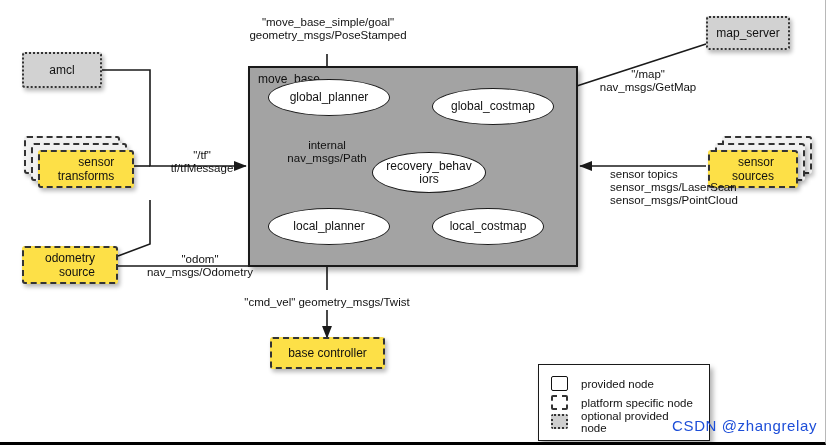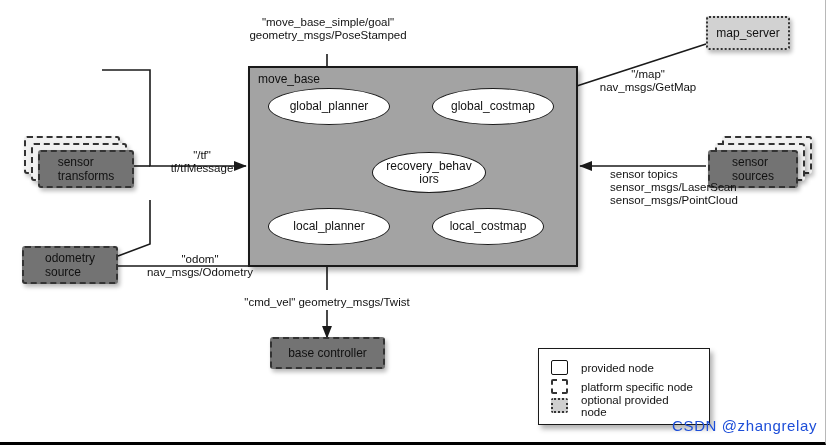--- a/index.html
+++ b/index.html
@@ -17,35 +17,35 @@
     border-bottom:3px solid #000000;
   }
   svg#wires{
     position:absolute;left:0;top:0;width:826px;height:445px;
     pointer-events:none;
   }
   .node{
     position:absolute;
     box-sizing:border-box;
     display:flex;align-items:center;justify-content:center;
-    text-align:left;
+    text-align:right;
     font-size:12px;
     color:#111;
     line-height:14px;
     border-radius:3px;
   }
   
   .n-optional{
     background:#d2d2d2;
     border:2px dotted #333;
     box-shadow:2px 3px 4px rgba(0,0,0,.28);
   }
   
   .n-platform{
-    background:#737373;
+    background:#fde047;
     border:2px dashed #333;
     box-shadow:2px 3px 4px rgba(0,0,0,.28);
   }
   
   .stack-layer{
     position:absolute;
     box-sizing:border-box;
     background:#f1f1f1;
     border:2px dashed #333;
     border-radius:3px;
@@ -148,20 +148,23 @@
 
       <path d="M500,128 L500,206" marker-end="url(#ah)" marker-start="url(#ah)"></path>
 
       <path d="M433,226 L392,226" marker-end="url(#ah)"></path>
 
       <path d="M327,244 L327,290"></path>
       <path d="M327,310 L327,338" marker-end="url(#ah)"></path>
     </g>
   </svg>
 
+  <div class="node n-optional" style="left:22px;top:52px;width:80px;height:36px;">
+    <span>amcl</span>
+  </div>
 
   <div>
     <div class="stack-layer" style="left:24px;top:136px;width:96px;height:38px;"></div>
     <div class="stack-layer" style="left:31px;top:143px;width:96px;height:38px;"></div>
     <div class="node n-platform" style="left:38px;top:150px;width:96px;height:38px;">
       <span style="white-space:pre-line">sensor
 transforms</span>
     </div>
   </div>
 
@@ -184,21 +187,21 @@
   </div>
 
   <div class="node n-platform" style="left:270px;top:337px;width:115px;height:32px;">
     <span>base controller</span>
   </div>
 
   <div class="container-box" style="left:248px;top:66px;width:330px;height:201px;">
     <span class="container-title">move_base</span>
   </div>
 
-  <div class="ell" style="left:268px;top:88px;width:122px;height:37px;text-align:center;">
+  <div class="ell" style="left:268px;top:79px;width:122px;height:37px;text-align:center;">
     <span>global_planner</span>
   </div>
 
   <div class="ell" style="left:432px;top:88px;width:122px;height:37px;">
     <span>global_costmap</span>
   </div>
 
   <div class="ell" style="left:372px;top:152px;width:114px;height:41px;">
     <span style="white-space:pre-line">recovery_behav
 iors</span>
@@ -214,31 +217,33 @@
 
   <div class="lbl" style="left:222px;top:16px;width:212px;">"move_base_simple/goal"
 geometry_msgs/PoseStamped</div>
 
   <div class="lbl" style="left:578px;top:68px;width:140px;">"/map"
 nav_msgs/GetMap</div>
 
   <div class="lbl" style="left:160px;top:149px;width:84px;">"/tf"
 tf/tfMessage</div>
 
+  <div class="lbl" style="left:265px;top:139px;width:124px;">internal
+nav_msgs/Path</div>
 
   <div class="lbl" style="left:124px;top:253px;width:152px;">"odom"
 nav_msgs/Odometry</div>
 
   <div class="lbl left" style="left:578px;top:168px;width:150px;padding-left:32px;">sensor topics
 sensor_msgs/LaserScan
 sensor_msgs/PointCloud</div>
 
   <div class="lbl" style="left:232px;top:296px;width:190px;">"cmd_vel" geometry_msgs/Twist</div>
 
-  <div class="legend" style="left:538px;top:348px;width:172px;">
+  <div class="legend" style="left:538px;top:364px;width:172px;">
     <div class="legend-row">
       <span class="legend-swatch sw-provided"></span>
       <span class="legend-text">provided node</span>
     </div>
     <div class="legend-row">
       <span class="legend-swatch sw-platform"></span>
       <span class="legend-text">platform specific node</span>
     </div>
     <div class="legend-row">
       <span class="legend-swatch sw-optional"></span>

